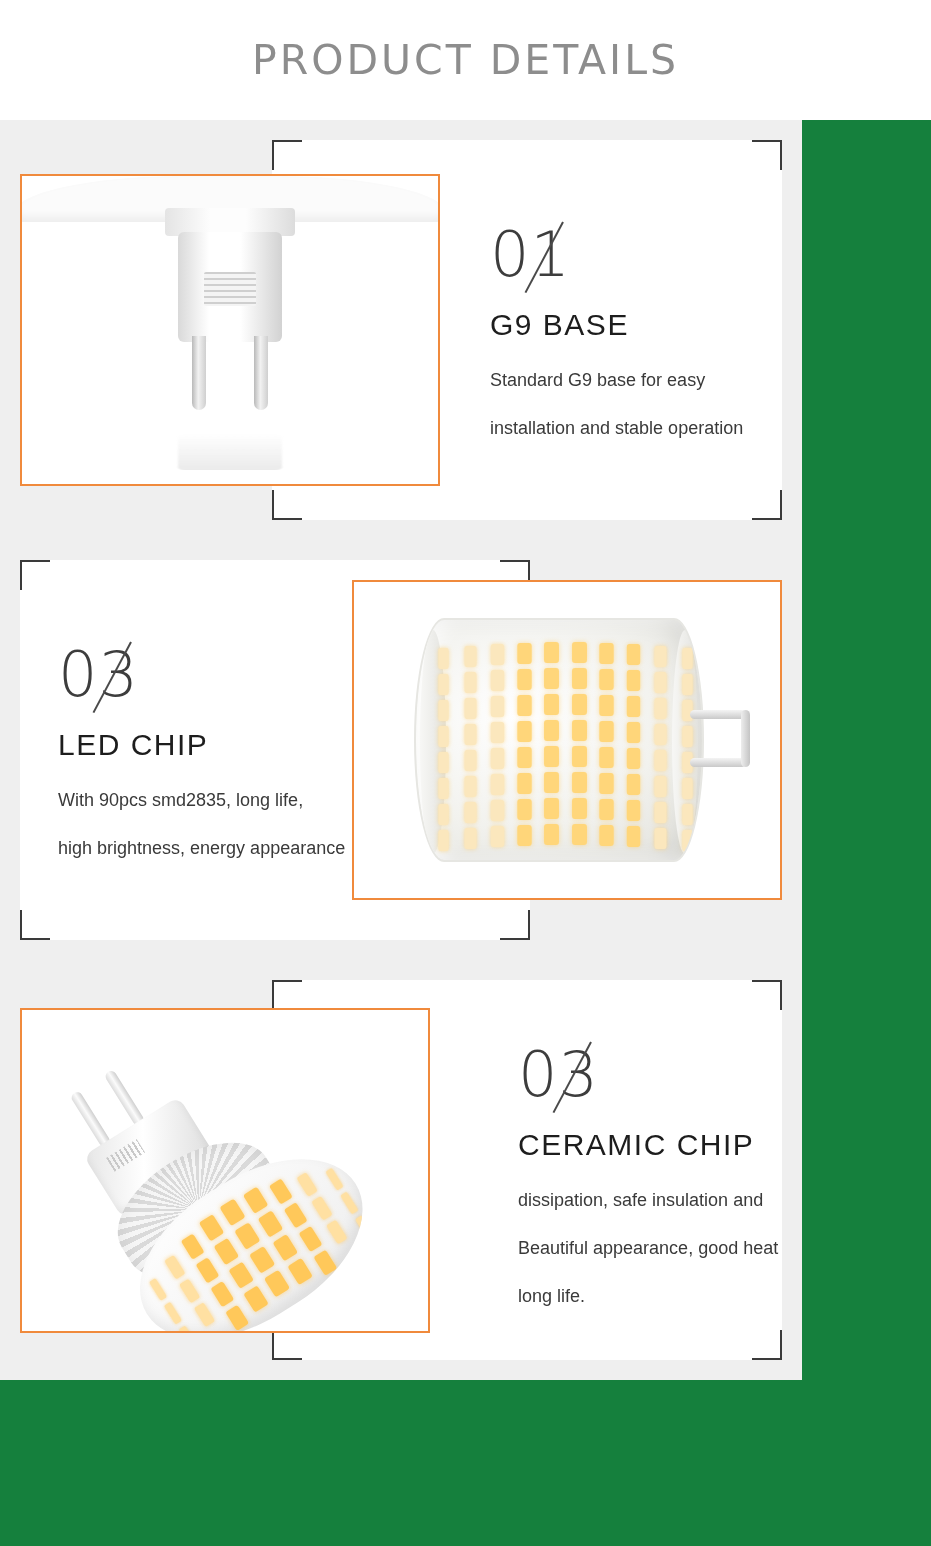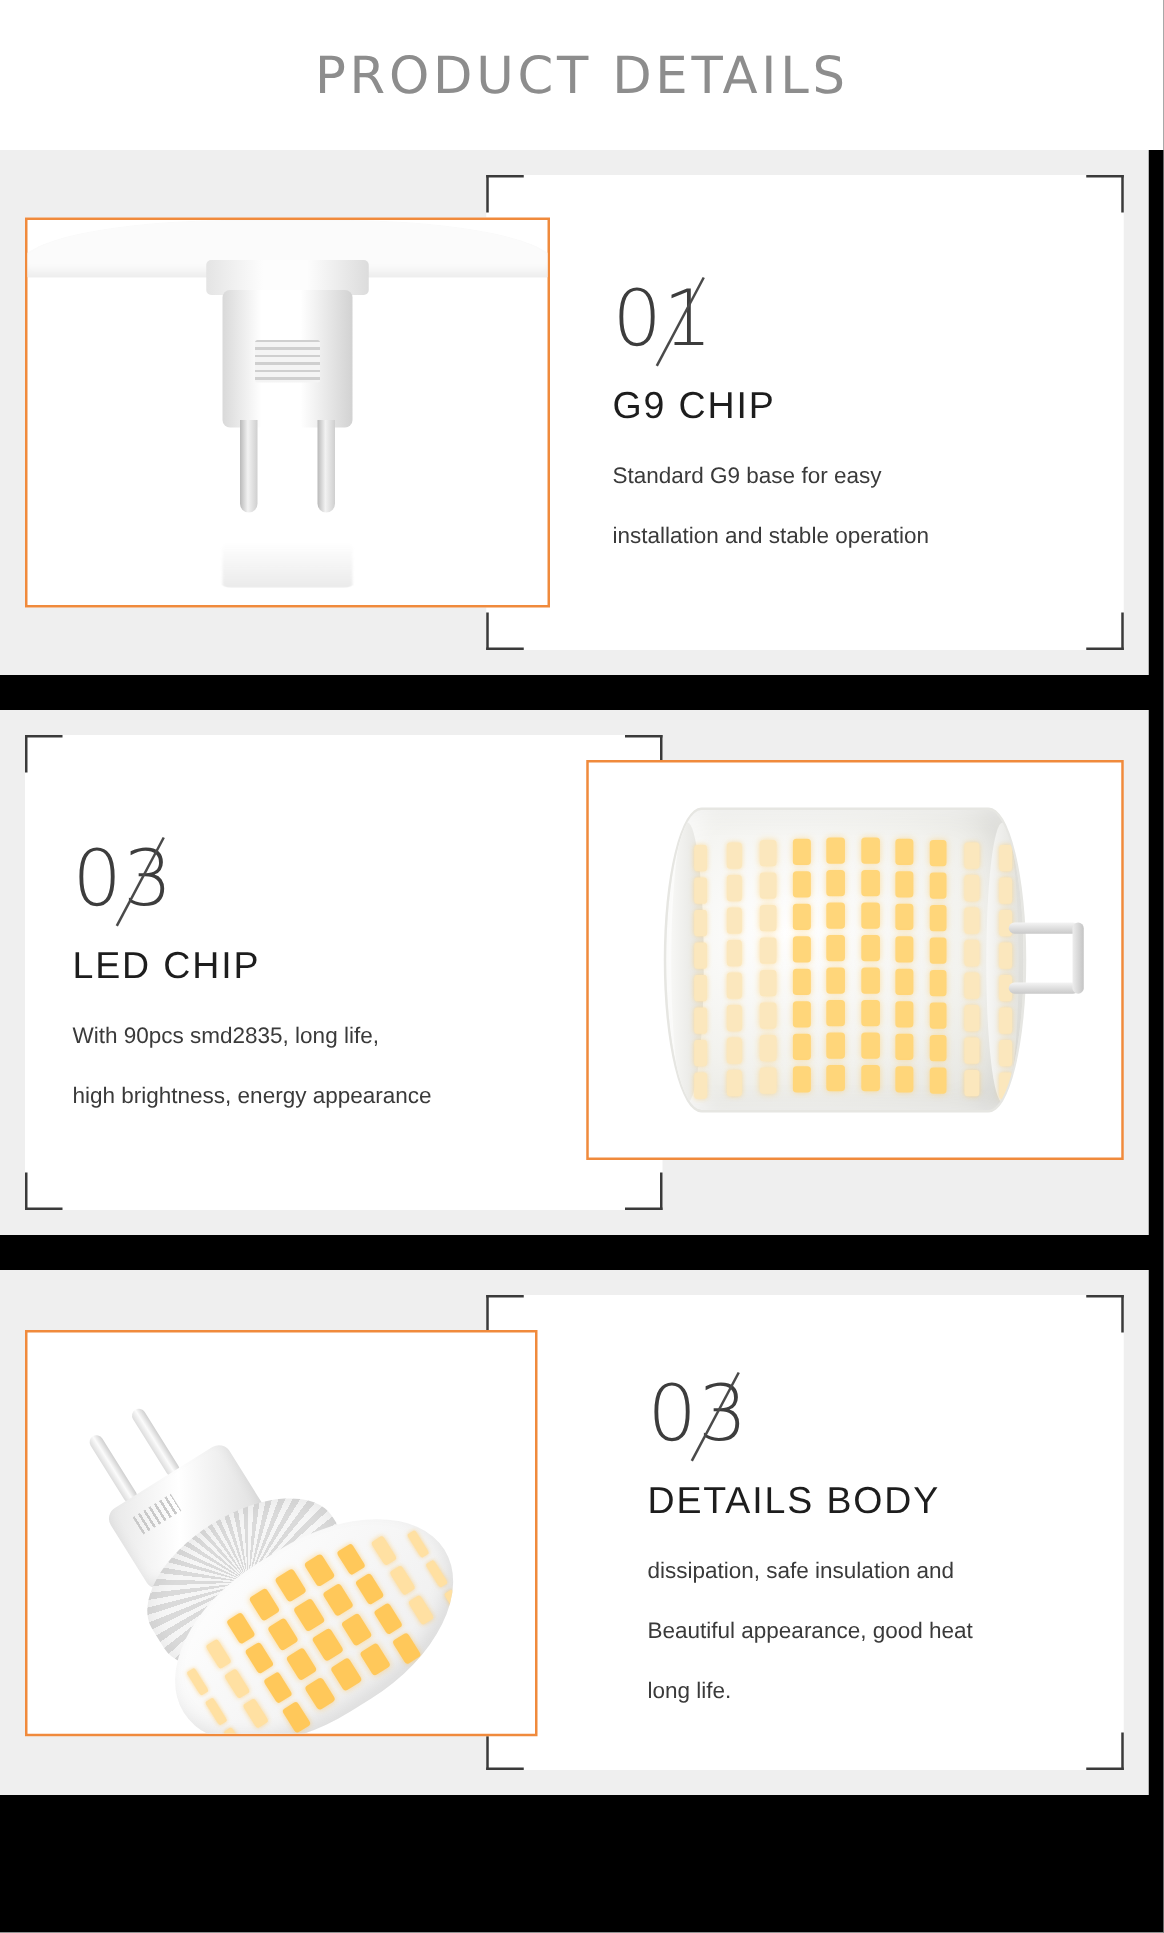--- a/index.html
+++ b/index.html
@@ -5,21 +5,21 @@
   * { box-sizing: border-box; margin: 0; padding: 0; }
   html, body {
     width: 931px;
     background: #ffffff;
     font-family: "Liberation Sans", sans-serif;
   }
   .page {
     position: relative;
     width: 931px;
     height: 1546px;
-    background: #000000;
+    background: #15803d;
     overflow: hidden;
   }
 
   
   .header {
     height: 120px;
     display: flex;
     align-items: center;
     justify-content: center;
     background: #ffffff;
@@ -28,24 +28,23 @@
     font-size: 41px;
     letter-spacing: 3px;
     color: #8d8d8d;
     font-weight: 400;
     font-family: "DejaVu Sans", sans-serif;
   }
 
   
   .section {
     position: relative;
-    width: 919px;
+    width: 802px;
     height: 420px;
     background: #efefef;
-    margin-bottom: 28px;
   }
   .section-inner {
     position: absolute;
     inset: 0;
   }
 
   
   .panel {
     position: absolute;
     top: 20px;
@@ -354,21 +353,21 @@
           <div class="g9-pin b"></div>
           <div class="g9-refl"></div>
         </div>
       </div>
 
       <div class="textblock tb1">
         <div class="num-row">
           <span class="num">01</span>
           <span class="slash"></span>
         </div>
-        <div class="heading">G9 CHIP</div>
+        <div class="heading">G9 BASE</div>
         <div class="desc-line">Standard G9 base for easy</div>
         <div class="desc-line">installation and stable operation</div>
       </div>
 
     </div>
   </div>
 
   <div class="section">
     <div class="section-inner">
 
@@ -539,21 +538,21 @@
               <span class="cer-led dim" style="left: 222px; top: 100px; transform: scaleX(0.45);"></span>
             </div>
         </div>
       </div>
 
       <div class="textblock tb3">
         <div class="num-row">
           <span class="num">03</span>
           <span class="slash"></span>
         </div>
-        <div class="heading">DETAILS BODY</div>
+        <div class="heading">CERAMIC CHIP</div>
         <div class="desc-line">dissipation, safe insulation and</div>
         <div class="desc-line">Beautiful appearance, good heat</div>
         <div class="desc-line">long life.</div>
       </div>
 
     </div>
   </div>
 
 </div>
 

